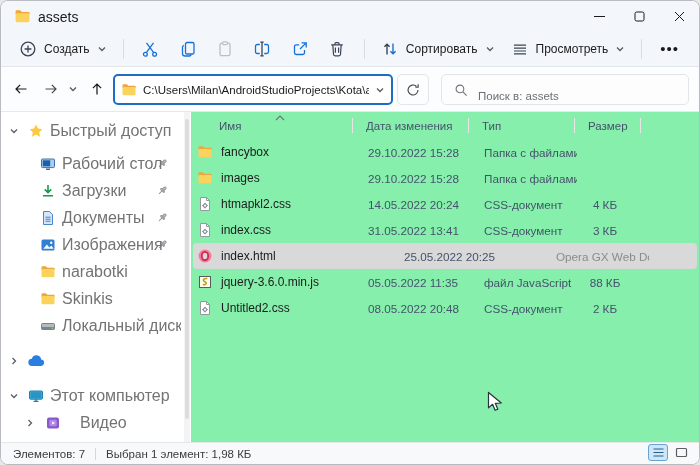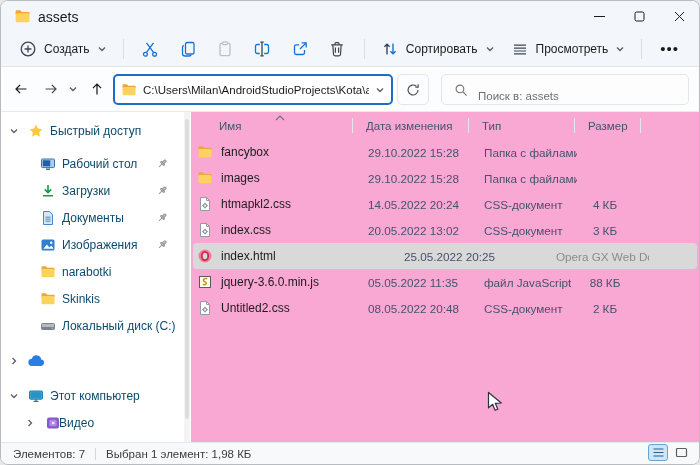--- a/index.html
+++ b/index.html
@@ -35,29 +35,29 @@
   .search{position:absolute;left:440px;top:6px;width:248px;height:31px;border:1px solid #e3e6e9;border-radius:5px;
         background:#fdfdfd;display:flex;align-items:center;padding:0 12px;gap:10px;}
   .search-txt{font-size:11.5px;color:#6c6f75;margin-top:12px;}
   
   .sidebar{position:absolute;left:0;top:111px;width:180px;bottom:22px;background:#fff;padding-top:5px;overflow:hidden;}
   .sgutter{position:absolute;left:183px;top:111px;width:6px;bottom:22px;background:#f4f4f4;}
   .sthumb{position:absolute;left:184px;top:118px;width:4px;height:300px;background:#dcdddf;border-radius:2px;}
   .srow{position:relative;height:27px;display:flex;align-items:center;border-radius:4px;}
   .srow .chev{position:absolute;width:10px;height:10px;color:#5a5f66;}
   .srow .sic{position:absolute;width:16px;height:16px;}
-  .srow .slabel{position:absolute;font-size:12px;color:#0c4a6e;white-space:nowrap;}
+  .srow .slabel{position:absolute;font-size:16px;color:#737373;white-space:nowrap;}
   .srow .pin{position:absolute;right:12px;width:13px;height:13px;opacity:.75;}
   .srow.d0 .chev{left:8px;}  .srow.d0 .sic{left:27px;}  .srow.d0 .slabel{left:49px;}
   .srow.d1 .chev{left:24px;} .srow.d1 .sic{left:39px;}  .srow.d1 .slabel{left:61px;}
-  .srow.d1.haschev .sic{left:44px;} .srow.d1.haschev .slabel{left:58px;}
+  .srow.d1.haschev .sic{left:44px;} .srow.d1.haschev .slabel{left:79px;}
   .gap-sm{margin-top:6px;} .gap-lg{margin-top:8px;}
   .rot svg{transform:rotate(-90deg);}
   
-  .filelist{position:absolute;left:190px;top:111px;right:0;bottom:22px;background:#f9a8d4;}
+  .filelist{position:absolute;left:190px;top:111px;right:0;bottom:22px;background:#86efac;}
   .fgrid{display:grid;grid-template-columns:162px 116px 106px 66px 26px;align-items:center;}
   .fheader{height:27px;position:relative;}
   .fheader .hcell{position:relative;font-size:11.5px;color:#44536b;height:27px;display:flex;align-items:center;padding-left:13px;}
   .fheader .hcell:first-child{padding-left:28px;}
   .fheader .hcell::after{content:"";position:absolute;right:0;top:6px;height:15px;width:1px;background:#e6e6e6;}
   .sortcaret{position:absolute;left:84px;top:3px;width:10px;height:6px;color:#6b7280;}
   .frow{height:26px;border-radius:4px;margin:0 2px 0 2px;position:relative;}
   .frow.selected{background:#d9d9d9;gap:36px;}
   .fname{display:flex;align-items:center;gap:8px;padding-left:4px;font-size:12px;color:#1b1b1b;white-space:nowrap;overflow:hidden;}
   .fic{width:16px;height:16px;flex:0 0 16px;}
@@ -516,21 +516,21 @@
             <span class="fic ic">
               <svg viewBox="0 0 16 16">
                 <path d="M3.5 1.5h6l3 3v10h-9z" fill="#fff" stroke="#949aa2"></path>
                 <path d="M9.5 1.5v3h3" fill="none" stroke="#949aa2"></path>
                 <circle cx="8" cy="9.6" r="1.7" fill="none" stroke="#777d86"></circle>
                 <path d="M8 6.9v1.2M8 11.1v1.2M5.3 9.6h1.2M9.5 9.6h1.2" stroke="#777d86"></path>
               </svg>
             </span>
             <span class="ftxt">index.css</span>
           </div>
-    <div class="fdate">20.05.2022 13:02</div>
+    <div class="fdate">31.05.2022 13:41</div>
     <div class="ftype">CSS-документ</div>
     <div class="fsize">3 КБ</div>
     <div></div>
   </div>
         <div class="fgrid frow selected">
     <div class="fname">
             <span class="fic ic">
               <svg viewBox="0 0 16 16">
                 <circle cx="8" cy="8" r="5" fill="none" stroke="#f07e9b" stroke-width="3"></circle>
                 <ellipse cx="8" cy="8" rx="3.2" ry="4.1" fill="none" stroke="#d6234f" stroke-width="1.8"></ellipse>

